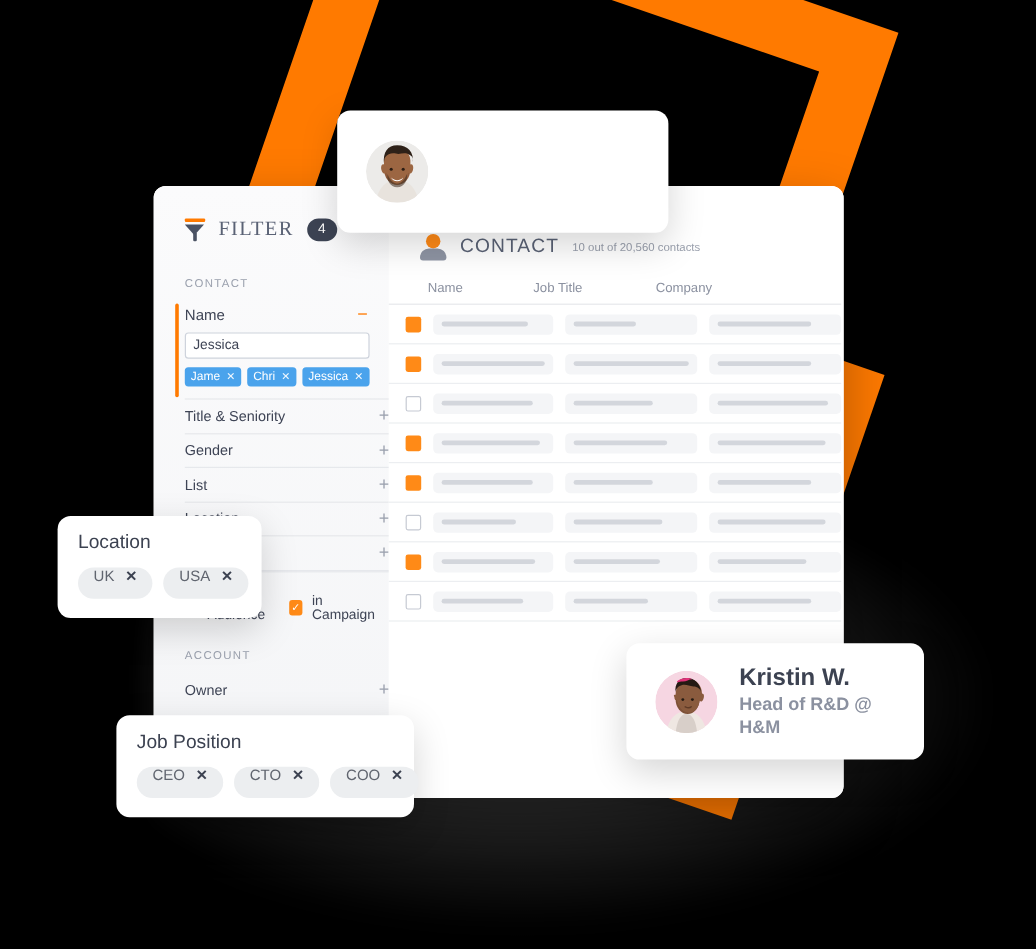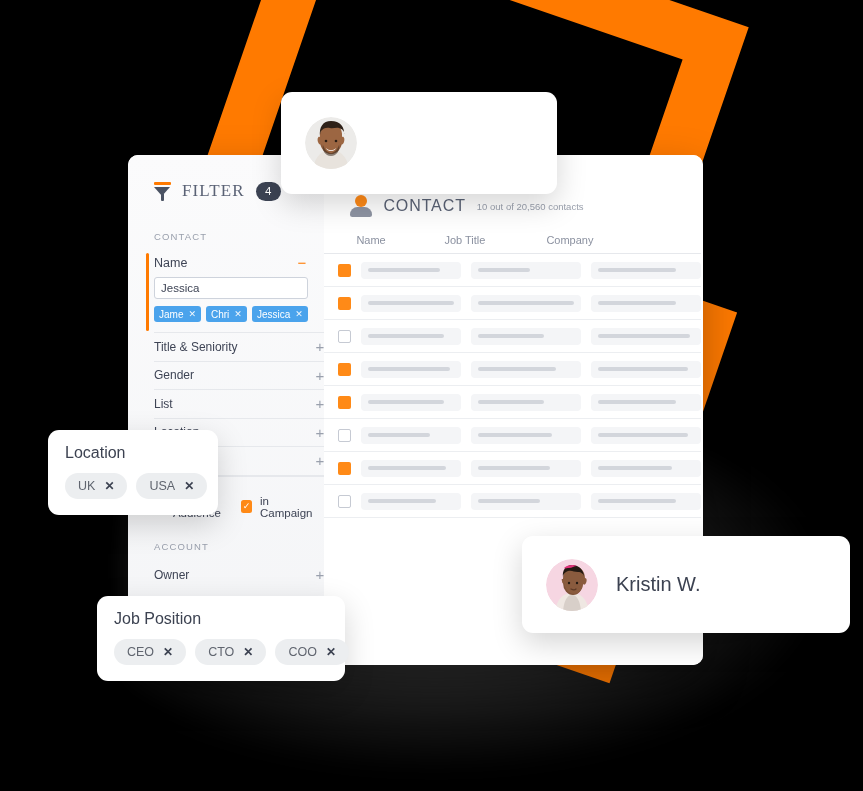--- a/index.html
+++ b/index.html
@@ -139,28 +139,28 @@
 
   
   .fcard { position: absolute; background: #fff; border-radius: 11px; box-shadow: 0 10px 30px rgba(0,0,0,0.17); }
 
   .card-person { display: flex; align-items: center; gap: 18px; padding: 20px 24px; }
   .avatar { width: 52px; height: 52px; border-radius: 50%; flex: none; overflow: hidden; position: relative; }
   .p-name { font-size: 20px; color: #3c4251; line-height: 1.25; }
   .p-role { font-size: 15px; color: #8b91a0; line-height: 1.3; }
 
   #robert-card { left: 281px; top: 92px; width: 276px; height: 102px; }
-  #kristin-card { left: 522px; top: 536px; width: 328px; height: 97px; }
+  #kristin-card { left: 522px; top: 536px; width: 248px; height: 97px; font-weight: bold; }
 
   .chip-card { padding: 14px 16px 16px 17px; }
   .chip-title { font-size: 16px; color: #3c4251; margin-bottom: 11px; }
   .chips { display: flex; gap: 9px; }
   .chip {
     background: #eceef0; border-radius: 13px; height: 26px; padding: 0 13px;
-    display: flex; align-items: center; gap: 9px;
+    display: flex; gap: 9px;
     font-size: 12.5px; color: #60656f; white-space: nowrap; cursor: pointer;
   }
   .chip .x { font-size: 12px; color: #3c4251; font-weight: 700; }
 
   #location-card { left: 48px; top: 430px; width: 170px; }
   #jobpos-card { left: 97px; top: 596px; width: 248px; }
 </style>
 </head>
 <body>
 
@@ -392,20 +392,21 @@
         <path d="M17 20c0-8 5-13 11-13s11 5 11 12c2 0 2 3 1 5-1 2-2 2-3 1-1 7-5 10-9 10s-9-4-10-11c-1 1-2 0-2-2-1-2 0-2 1-2z" fill="#8a5b3e"></path>
         <path d="M26 6c7 0 12 5 12 12 0-3-3-5-6-5-4 0-6-2-10-1-3 1-5 3-5 6-1-7 3-12 9-12z" fill="#241a13"></path>
         <path d="M18 9c3-3 9-4 13-2-3 0-5 2-8 2s-4 1-5 0z" fill="#e0337a"></path>
         <circle cx="23" cy="24" r="1.2" fill="#241a13"></circle>
         <circle cx="31" cy="24" r="1.2" fill="#241a13"></circle>
         <path d="M25 30c2 1 4 1 5 0" stroke="#5e3a26" stroke-width="1.2" fill="none" stroke-linecap="round"></path>
       </svg>
     </span>
     <span>
       <span class="p-name" style="display:block">Kristin W.</span>
+      <span class="p-role" style="display:block">Head of R&amp;D @ H&amp;M</span>
     </span>
   </div>
 
   <div class="fcard chip-card" id="location-card">
     <div class="chip-title">Location</div>
     <div class="chips">
       <span class="chip">
         <span>UK</span>
         <span class="x">✕</span>
       </span>

